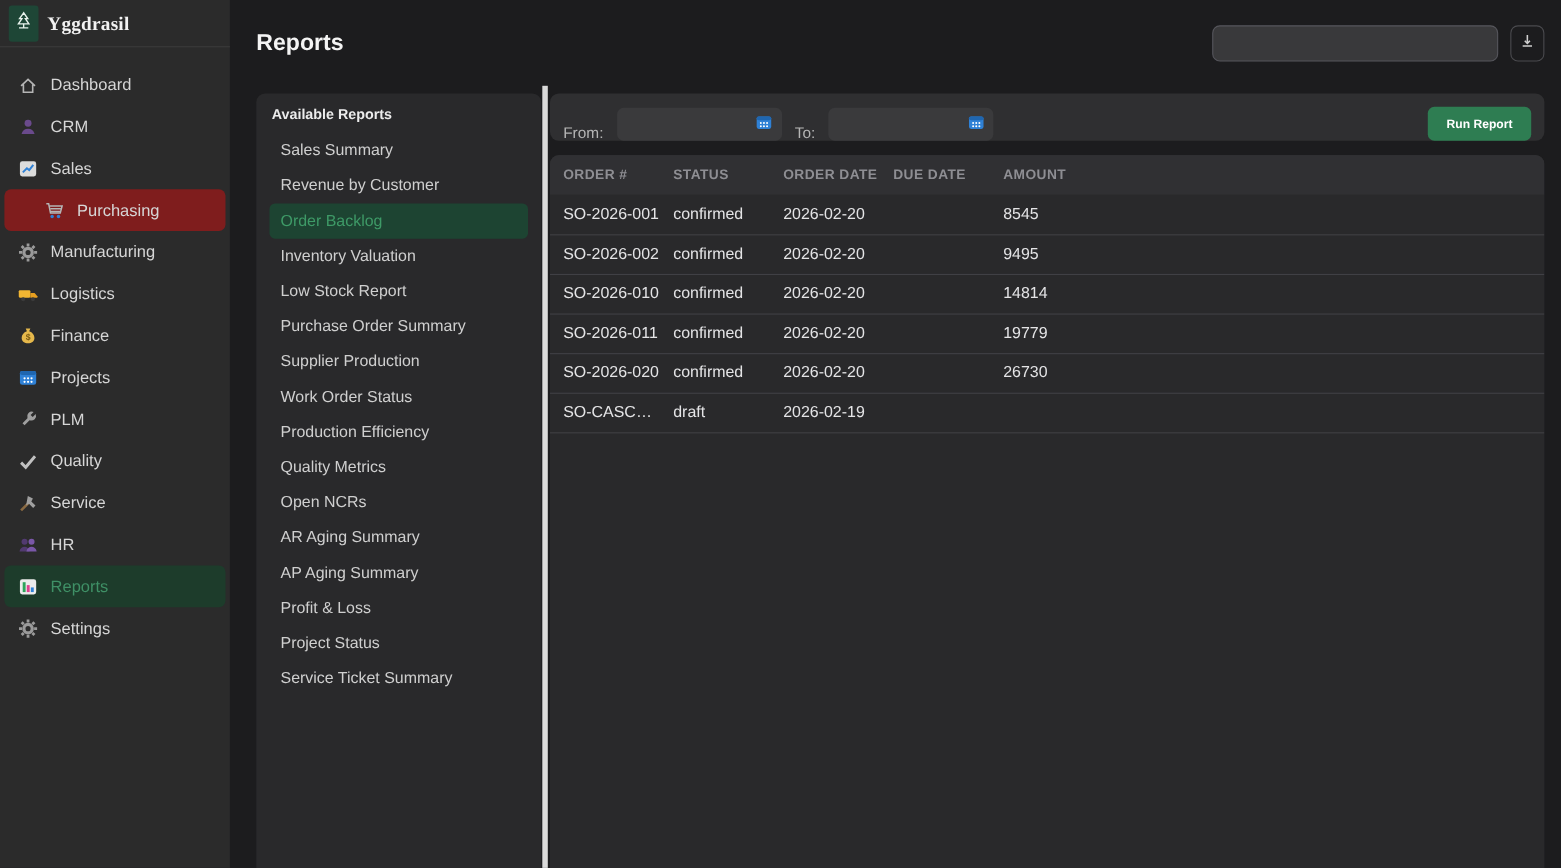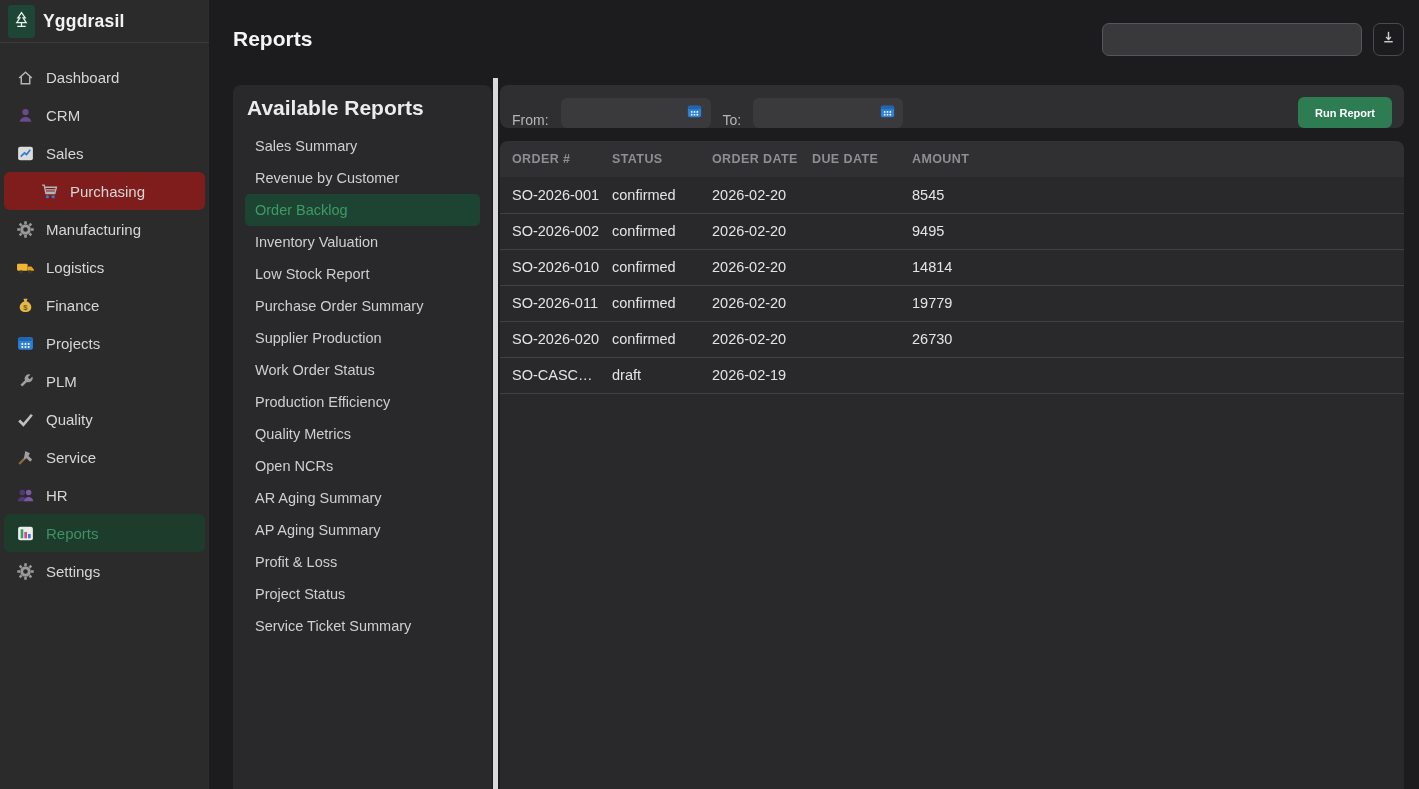--- a/index.html
+++ b/index.html
@@ -9,21 +9,21 @@
     background:#1c1c1e; color:#e4e4e6;
     -webkit-font-smoothing:antialiased;
   }
   .app { display:flex; width:1419px; height:789px; }
 
   
   .sidebar { width:209px; background:#2b2b2b; flex-shrink:0; display:flex; flex-direction:column; }
   .sidebar-header { height:43px; display:flex; align-items:center; padding-left:8px; border-bottom:1px solid #3b3b3b; }
   .logo { width:27px; height:33px; background:#1e4636; border-radius:3px; display:flex; align-items:center; justify-content:center; }
   .logo svg { width:19px; height:19px; }
-  .app-title { font-size:17.5px; font-weight:700; color:#f2f2f2; margin-left:8px; letter-spacing:.2px; }
+  .app-title { font-size:17.5px; font-weight:700; color:#f2f2f2; margin-left:8px; letter-spacing:.2px;font-family:Liberation Serif, serif; }
   .nav { padding-top:15px; }
   .nav-item {
     height:38px; margin:0 4px; padding:0 12px; border-radius:6px;
     display:flex; align-items:center; gap:11px; cursor:pointer;
     color:#d6d6d6; font-size:15px;
   }
   .nav-item .ico { width:19px; height:19px; flex-shrink:0; display:flex; align-items:center; justify-content:center; }
   .nav-item .ico svg { width:19px; height:19px; }
   .nav-item.highlighted { background:#7f1d1d;padding-left:36px; }
   .nav-item.active { background:#1d3c2b; color:#3f9066; }
@@ -44,21 +44,21 @@
   }
   .dl-btn svg { width:17px; height:17px; }
 
   .content { flex:1; display:flex; min-height:0; margin:0 15px 0 24px; }
 
   
   .reports-panel {
     width:259px; flex-shrink:0; margin-top:7px; background:#29292b;
     border-radius:8px 8px 0 0; padding:11px 12px 0 12px; overflow:hidden;
   }
-  .reports-panel h2 { font-size:21px; font-weight:700; color:#ececec; padding-left:2px; margin-bottom:10px; }
+  .reports-panel h2 { font-size:13px; font-weight:700; color:#ececec; padding-left:2px; margin-bottom:10px; }
   .report-list { list-style:none; }
   .report-item {
     height:32px; display:flex; align-items:center; padding:0 10px;
     border-radius:5px; font-size:14.5px; color:#cfcfcf; cursor:pointer; white-space:nowrap;
   }
   .report-item.selected { background:#1d4432; color:#3e9a67; }
 
   
   .splitter { width:5px; background:#d9d9d9; margin-left:1px; cursor:col-resize; flex-shrink:0; }
 

